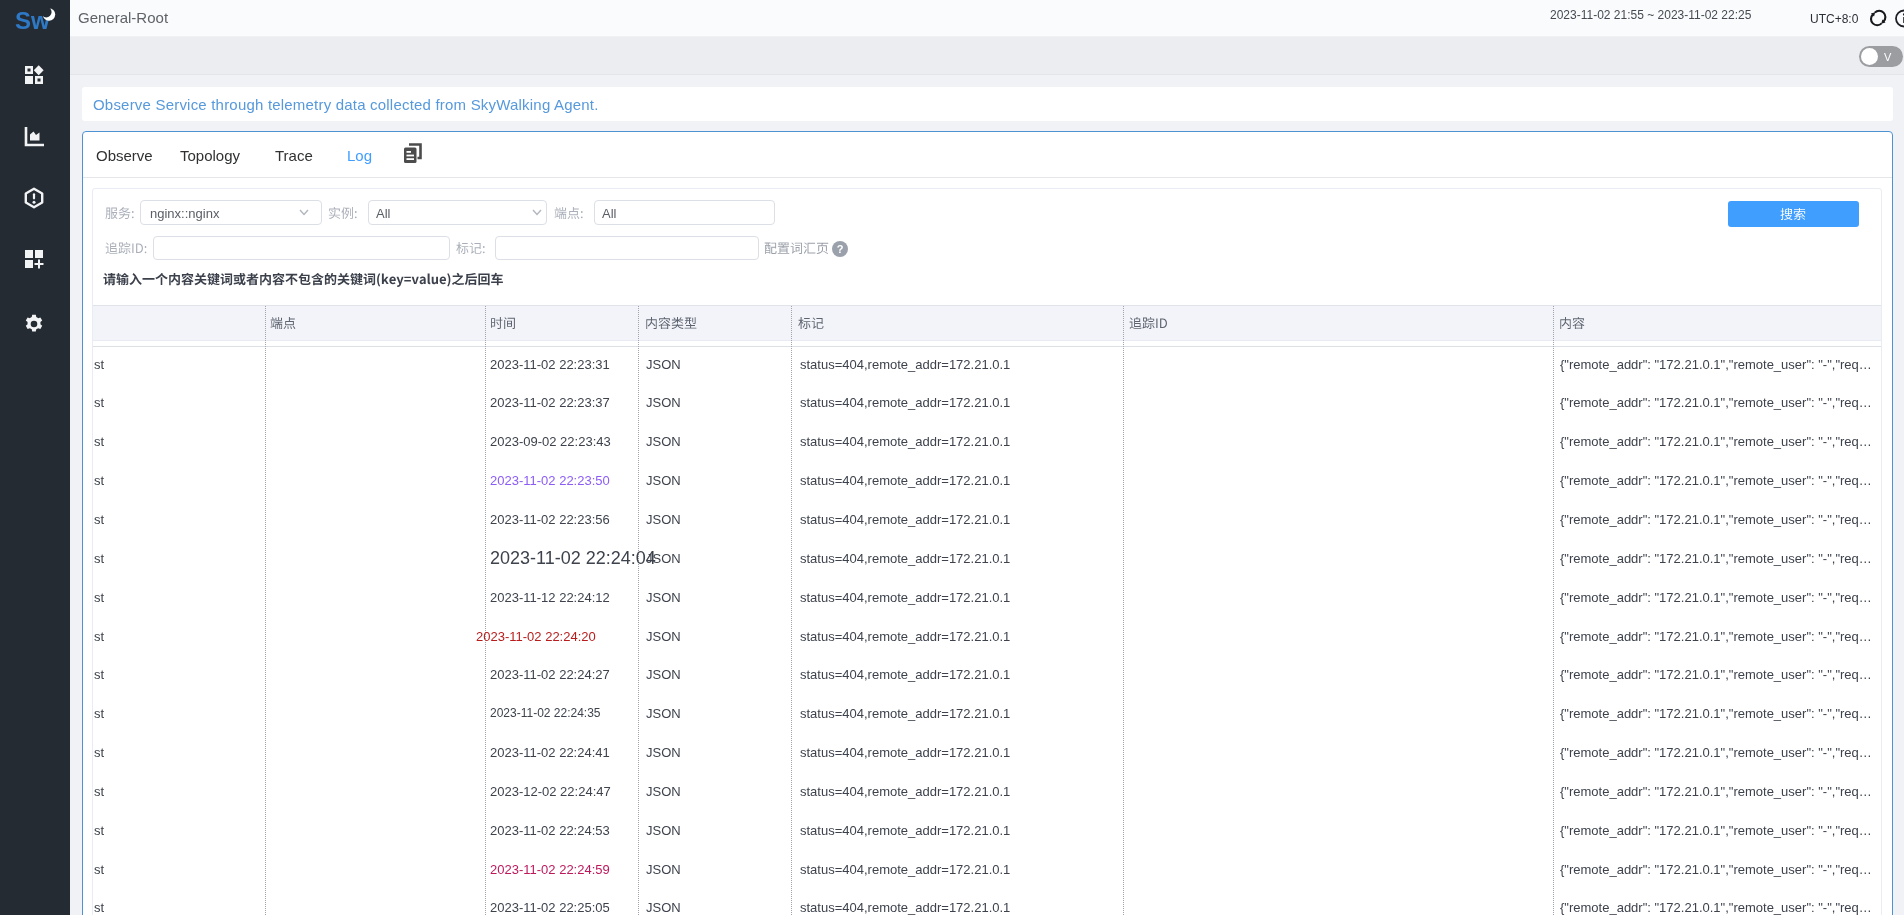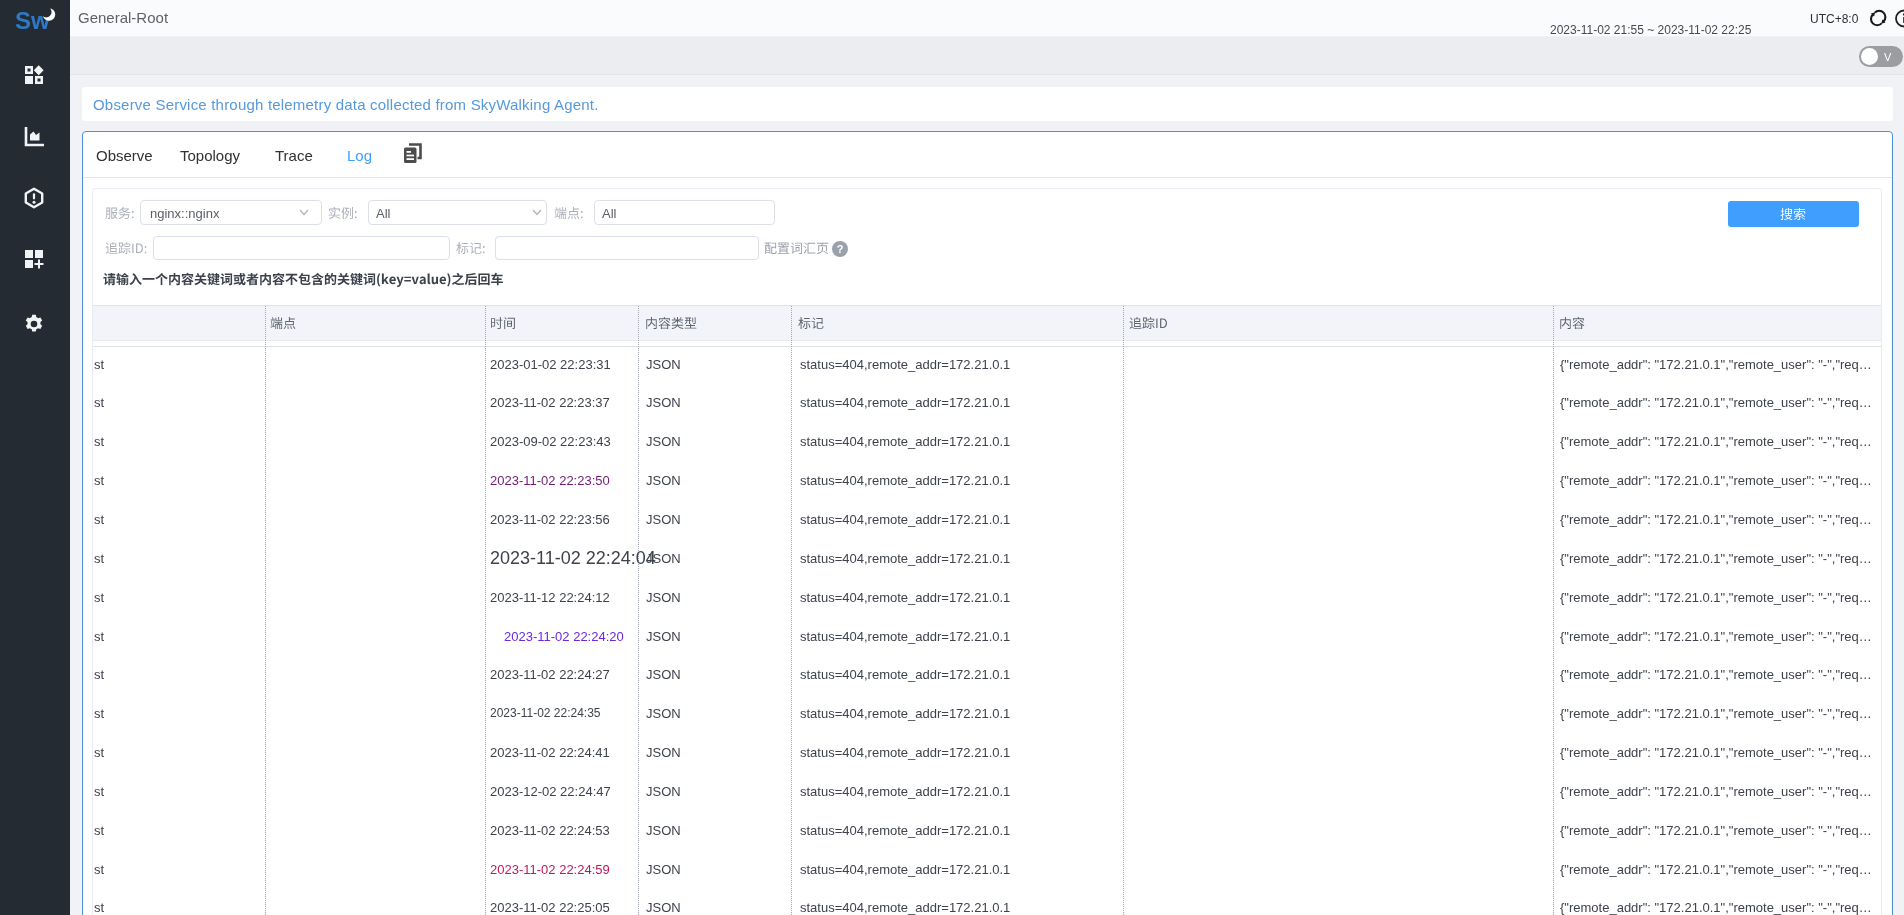--- a/index.html
+++ b/index.html
@@ -27,21 +27,21 @@
 <rect x="1" y="1" width="8" height="8"></rect>
     <rect x="11" y="1" width="8" height="8"></rect>
     <rect x="1" y="11" width="8" height="8"></rect>
 <path d="M14,10.5 h2 v3.5 h3.5 v2 h-3.5 v3.5 h-2 v-3.5 h-3.5 v-2 h3.5 z"></path>
 </svg>
 <svg class="ab" style="left:24px;top:314px" width="20" height="20" viewBox="0 0 20 20">
 <path fill="#f2f3f5" d="M8.2,0.8 h3.6 l0.45,2.3 a7,7 0 0 1 1.9,1.1 l2.25,-0.75 l1.8,3.1 l-1.8,1.55 a7,7 0 0 1 0,2.2 l1.8,1.55 l-1.8,3.1 l-2.25,-0.75 a7,7 0 0 1 -1.9,1.1 l-0.45,2.3 h-3.6 l-0.45,-2.3 a7,7 0 0 1 -1.9,-1.1 l-2.25,0.75 l-1.8,-3.1 l1.8,-1.55 a7,7 0 0 1 0,-2.2 l-1.8,-1.55 l1.8,-3.1 l2.25,0.75 a7,7 0 0 1 1.9,-1.1 z M10,6.7 a3.3,3.3 0 1 0 0,6.6 a3.3,3.3 0 1 0 0,-6.6 z"></path>
 </svg>
 <div style="position:absolute;left:70px;top:0;width:1834px;height:37px;background:#fafbfc;border-bottom:1px solid #f0f1f3;box-sizing:border-box"></div>
 <div style="position:absolute;left:78px;top:9px;font-size:15px;color:#5f6368;line-height:18px">General-Root</div>
-<div style="position:absolute;left:1550px;top:23px;font-size:12px;color:#454a52;white-space:nowrap">2023-11-02 21:55 ~ 2023-11-02 22:25</div>
+<div style="position:absolute;left:1550px;top:8px;font-size:12px;color:#454a52;white-space:nowrap">2023-11-02 21:55 ~ 2023-11-02 22:25</div>
 <div style="position:absolute;left:1810px;top:12px;font-size:12px;color:#2b2f36">UTC+8:0</div>
 <svg class="ab" style="left:1869px;top:10px;overflow:visible" width="18" height="16" viewBox="0 0 18 16">
 <g transform="rotate(45 9.2 8)">
 <g stroke="#16181c" stroke-width="2.1" fill="none">
 <path d="M3.0,6.6 A6.2,6.2 0 0 1 15.4,6.6"></path>
 <path d="M15.4,9.4 A6.2,6.2 0 0 1 3.0,9.4"></path>
 </g>
 <path d="M13.2,6.1 L17.6,6.1 L15.4,10.0 z" fill="#16181c"></path>
 <path d="M0.8,9.9 L5.2,9.9 L3.0,6.0 z" fill="#16181c"></path>
 </g>
@@ -134,56 +134,56 @@
     <path d="M1.3 -8.7V1.1H2.2V-7.7H6C5.9 -6 5.5 -3.9 2.6 -2.3C2.8 -2.2 3.1 -1.8 3.3 -1.6C5 -2.6 6 -3.8 6.5 -5.1C7.7 -4 9 -2.6 9.6 -1.8L10.5 -2.4C9.6 -3.4 8.1 -4.9 6.8 -6C6.9 -6.6 7 -7.2 7 -7.7H10.8V-0.3C10.8 -0 10.7 0.1 10.5 0.1C10.2 0.1 9.3 0.1 8.4 0C8.5 0.3 8.7 0.8 8.7 1C9.9 1 10.7 1 11.2 0.9C11.6 0.7 11.7 0.4 11.7 -0.2V-8.7H7V-10.9H6V-8.7Z M17.3 -8.2C16.6 -7.3 15.3 -6.3 14.2 -5.8C14.4 -5.6 14.7 -5.2 14.8 -5C16 -5.7 17.4 -6.8 18.2 -7.9ZM20.6 -7.6C21.8 -6.9 23.3 -5.8 24 -5L24.7 -5.7C24 -6.4 22.5 -7.5 21.3 -8.2ZM19.4 -7.1C18.2 -5.1 15.9 -3.5 13.5 -2.6C13.7 -2.4 14 -2.1 14.1 -1.8C14.7 -2.1 15.3 -2.4 15.9 -2.7V1.1H16.8V0.6H22.2V1H23.2V-2.8C23.7 -2.5 24.3 -2.3 24.8 -2C25 -2.3 25.2 -2.6 25.5 -2.8C23.4 -3.7 21.5 -4.7 20 -6.4L20.3 -6.7ZM16.8 -0.3V-2.4H22.2V-0.3ZM16.9 -3.3C17.9 -4 18.8 -4.8 19.5 -5.7C20.4 -4.7 21.3 -4 22.3 -3.3ZM18.6 -10.8C18.8 -10.5 19 -10.1 19.2 -9.7H14.1V-7.4H15V-8.8H23.9V-7.4H24.9V-9.7H20.3C20.1 -10.1 19.9 -10.6 19.6 -11Z" fill="#5d6470"></path>
   </svg>
 <div style="position:absolute;left:93px;top:346px;width:1788px;height:1px;background:#dcdfe3"></div>
 <div style="position:absolute;left:265px;top:306px;width:1px;height:609px;border-left:1px dotted #9fa4ad"></div>
 <div style="position:absolute;left:484.5px;top:306px;width:1px;height:609px;border-left:1px dotted #9fa4ad"></div>
 <div style="position:absolute;left:638px;top:306px;width:1px;height:609px;border-left:1px dotted #9fa4ad"></div>
 <div style="position:absolute;left:791px;top:306px;width:1px;height:609px;border-left:1px dotted #9fa4ad"></div>
 <div style="position:absolute;left:1123px;top:306px;width:1px;height:609px;border-left:1px dotted #9fa4ad"></div>
 <div style="position:absolute;left:1553px;top:306px;width:1px;height:609px;border-left:1px dotted #9fa4ad"></div>
 <div style="position:absolute;left:94px;top:356.5px;font-size:13px;color:#3d424c;line-height:15px">st</div>
-<div style="position:absolute;left:490px;top:356.5px;font-size:13px;color:#3d424c;line-height:15px">2023-01-02 22:23:31</div>
+<div style="position:absolute;left:490px;top:356.5px;font-size:13px;color:#3d424c;line-height:15px">2023-11-02 22:23:31</div>
 <div style="position:absolute;left:646px;top:356.5px;font-size:13px;color:#3d424c;line-height:15px">JSON</div>
 <div style="position:absolute;left:800px;top:356.5px;font-size:13px;color:#3d424c;line-height:15px">status=404,remote_addr=172.21.0.1</div>
 <div style="position:absolute;left:1560px;top:356.5px;font-size:13px;color:#3d424c;line-height:15px;width:316px;white-space:nowrap;overflow:hidden">{"remote_addr": "172.21.0.1","remote_user": "-","req…</div>
 <div style="position:absolute;left:94px;top:395.4px;font-size:13px;color:#3d424c;line-height:15px">st</div>
 <div style="position:absolute;left:490px;top:395.4px;font-size:13px;color:#3d424c;line-height:15px">2023-11-02 22:23:37</div>
 <div style="position:absolute;left:646px;top:395.4px;font-size:13px;color:#3d424c;line-height:15px">JSON</div>
 <div style="position:absolute;left:800px;top:395.4px;font-size:13px;color:#3d424c;line-height:15px">status=404,remote_addr=172.21.0.1</div>
 <div style="position:absolute;left:1560px;top:395.4px;font-size:13px;color:#3d424c;line-height:15px;width:316px;white-space:nowrap;overflow:hidden">{"remote_addr": "172.21.0.1","remote_user": "-","req…</div>
 <div style="position:absolute;left:94px;top:434.2px;font-size:13px;color:#3d424c;line-height:15px">st</div>
 <div style="position:absolute;left:490px;top:434.2px;font-size:13px;color:#3d424c;line-height:15px">2023-09-02 22:23:43</div>
 <div style="position:absolute;left:646px;top:434.2px;font-size:13px;color:#3d424c;line-height:15px">JSON</div>
 <div style="position:absolute;left:800px;top:434.2px;font-size:13px;color:#3d424c;line-height:15px">status=404,remote_addr=172.21.0.1</div>
 <div style="position:absolute;left:1560px;top:434.2px;font-size:13px;color:#3d424c;line-height:15px;width:316px;white-space:nowrap;overflow:hidden">{"remote_addr": "172.21.0.1","remote_user": "-","req…</div>
 <div style="position:absolute;left:94px;top:473.1px;font-size:13px;color:#3d424c;line-height:15px">st</div>
-<div style="position:absolute;left:490px;top:473.1px;font-size:13px;color:#701a75;line-height:15px">2023-11-02 22:23:50</div>
+<div style="position:absolute;left:490px;top:473.1px;font-size:13px;color:#8b5cf6;line-height:15px">2023-11-02 22:23:50</div>
 <div style="position:absolute;left:646px;top:473.1px;font-size:13px;color:#3d424c;line-height:15px">JSON</div>
 <div style="position:absolute;left:800px;top:473.1px;font-size:13px;color:#3d424c;line-height:15px">status=404,remote_addr=172.21.0.1</div>
 <div style="position:absolute;left:1560px;top:473.1px;font-size:13px;color:#3d424c;line-height:15px;width:316px;white-space:nowrap;overflow:hidden">{"remote_addr": "172.21.0.1","remote_user": "-","req…</div>
 <div style="position:absolute;left:94px;top:511.9px;font-size:13px;color:#3d424c;line-height:15px">st</div>
 <div style="position:absolute;left:490px;top:511.9px;font-size:13px;color:#3d424c;line-height:15px">2023-11-02 22:23:56</div>
 <div style="position:absolute;left:646px;top:511.9px;font-size:13px;color:#3d424c;line-height:15px">JSON</div>
 <div style="position:absolute;left:800px;top:511.9px;font-size:13px;color:#3d424c;line-height:15px">status=404,remote_addr=172.21.0.1</div>
 <div style="position:absolute;left:1560px;top:511.9px;font-size:13px;color:#3d424c;line-height:15px;width:316px;white-space:nowrap;overflow:hidden">{"remote_addr": "172.21.0.1","remote_user": "-","req…</div>
 <div style="position:absolute;left:94px;top:550.8px;font-size:13px;color:#3d424c;line-height:15px">st</div>
 <div style="position:absolute;left:490px;top:550.8px;font-size:18px;color:#3d424c;line-height:15px">2023-11-02 22:24:04</div>
 <div style="position:absolute;left:646px;top:550.8px;font-size:13px;color:#3d424c;line-height:15px">JSON</div>
 <div style="position:absolute;left:800px;top:550.8px;font-size:13px;color:#3d424c;line-height:15px">status=404,remote_addr=172.21.0.1</div>
 <div style="position:absolute;left:1560px;top:550.8px;font-size:13px;color:#3d424c;line-height:15px;width:316px;white-space:nowrap;overflow:hidden">{"remote_addr": "172.21.0.1","remote_user": "-","req…</div>
 <div style="position:absolute;left:94px;top:589.6px;font-size:13px;color:#3d424c;line-height:15px">st</div>
 <div style="position:absolute;left:490px;top:589.6px;font-size:13px;color:#3d424c;line-height:15px">2023-11-12 22:24:12</div>
 <div style="position:absolute;left:646px;top:589.6px;font-size:13px;color:#3d424c;line-height:15px">JSON</div>
 <div style="position:absolute;left:800px;top:589.6px;font-size:13px;color:#3d424c;line-height:15px">status=404,remote_addr=172.21.0.1</div>
 <div style="position:absolute;left:1560px;top:589.6px;font-size:13px;color:#3d424c;line-height:15px;width:316px;white-space:nowrap;overflow:hidden">{"remote_addr": "172.21.0.1","remote_user": "-","req…</div>
 <div style="position:absolute;left:94px;top:628.5px;font-size:13px;color:#3d424c;line-height:15px">st</div>
-<div style="position:absolute;left:504px;top:628.5px;font-size:13px;color:#6d28d9;line-height:15px">2023-11-02 22:24:20</div>
+<div style="position:absolute;left:476px;top:628.5px;font-size:13px;color:#b91c1c;line-height:15px">2023-11-02 22:24:20</div>
 <div style="position:absolute;left:646px;top:628.5px;font-size:13px;color:#3d424c;line-height:15px">JSON</div>
 <div style="position:absolute;left:800px;top:628.5px;font-size:13px;color:#3d424c;line-height:15px">status=404,remote_addr=172.21.0.1</div>
 <div style="position:absolute;left:1560px;top:628.5px;font-size:13px;color:#3d424c;line-height:15px;width:316px;white-space:nowrap;overflow:hidden">{"remote_addr": "172.21.0.1","remote_user": "-","req…</div>
 <div style="position:absolute;left:94px;top:667.3px;font-size:13px;color:#3d424c;line-height:15px">st</div>
 <div style="position:absolute;left:490px;top:667.3px;font-size:13px;color:#3d424c;line-height:15px">2023-11-02 22:24:27</div>
 <div style="position:absolute;left:646px;top:667.3px;font-size:13px;color:#3d424c;line-height:15px">JSON</div>
 <div style="position:absolute;left:800px;top:667.3px;font-size:13px;color:#3d424c;line-height:15px">status=404,remote_addr=172.21.0.1</div>
 <div style="position:absolute;left:1560px;top:667.3px;font-size:13px;color:#3d424c;line-height:15px;width:316px;white-space:nowrap;overflow:hidden">{"remote_addr": "172.21.0.1","remote_user": "-","req…</div>
 <div style="position:absolute;left:94px;top:706.2px;font-size:13px;color:#3d424c;line-height:15px">st</div>
 <div style="position:absolute;left:490px;top:706.2px;font-size:12px;color:#3d424c;line-height:15px">2023-11-02 22:24:35</div>

